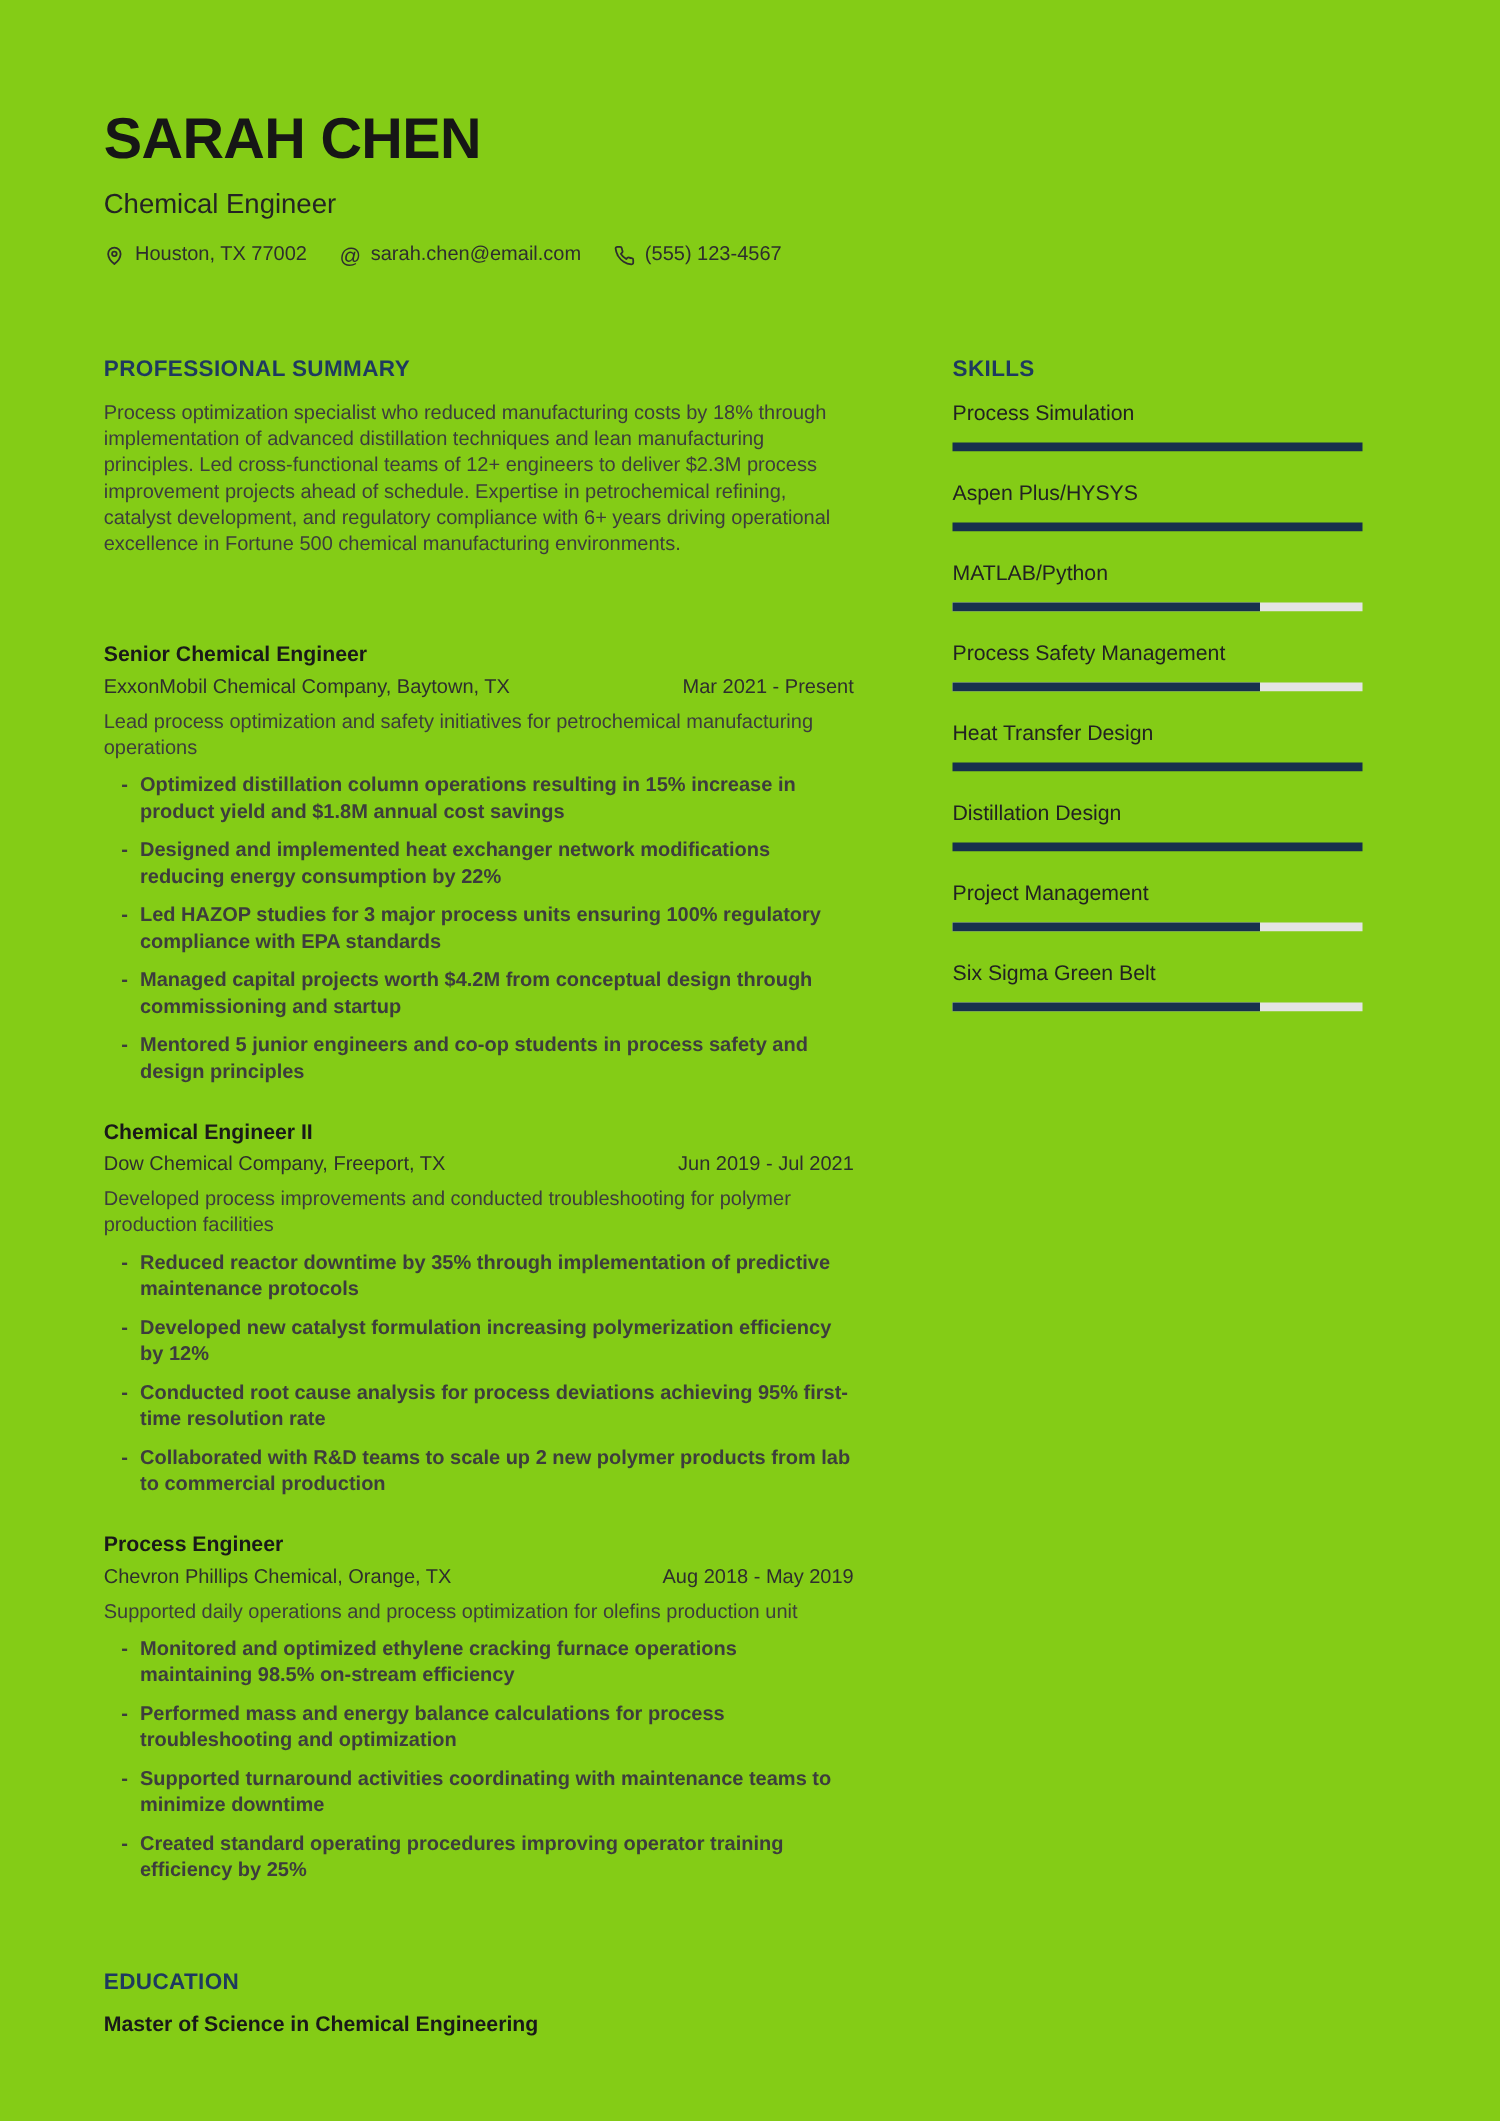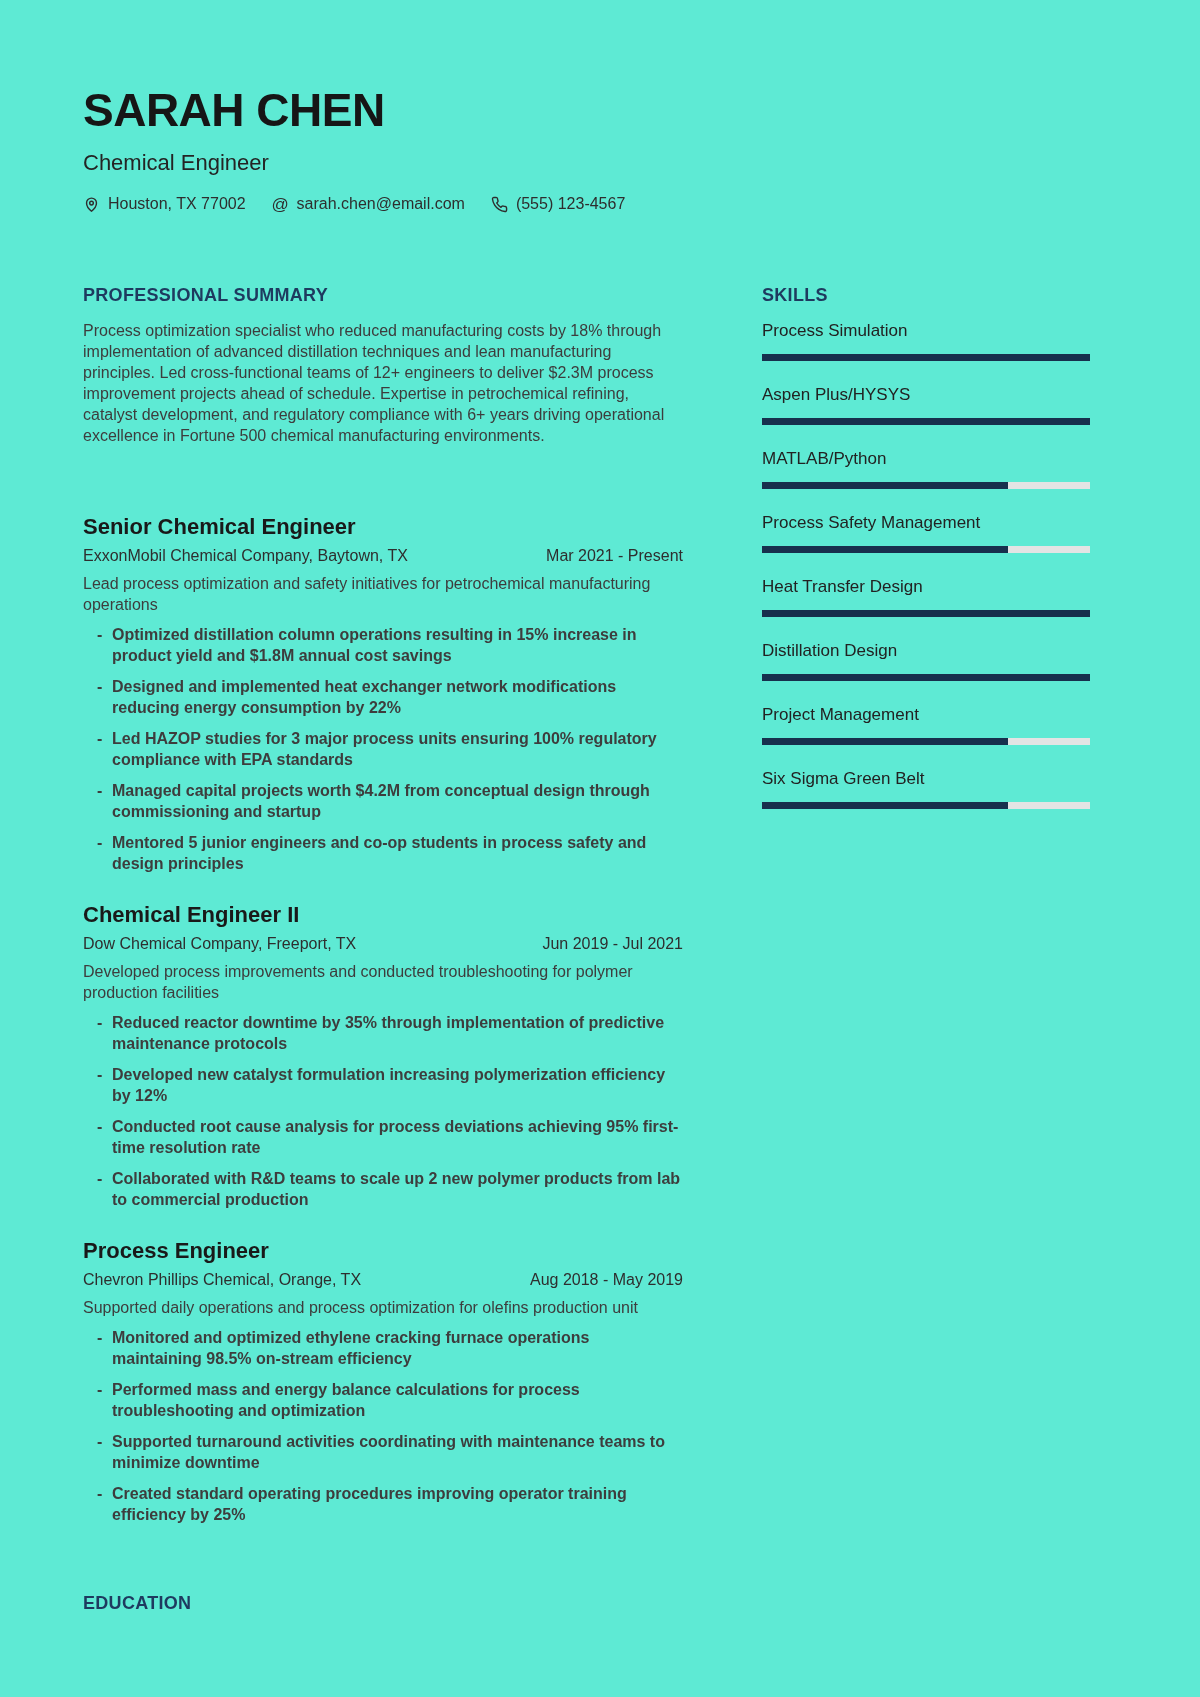--- a/index.html
+++ b/index.html
@@ -6,21 +6,21 @@
     --navy:#1e3a5f;
     --bar:#17304d;
     --track:#e4e4e4;
     --body:#3d3d3d;
     --dark:#161616;
   }
   *{margin:0;padding:0;box-sizing:border-box;}
   html,body{background:#ffffff;}
   body{font-family:"Liberation Sans","DejaVu Sans",sans-serif;color:var(--body);}
   .page{
-    width:1200px;height:1697px;margin:0 auto;background:#5eead4;
+    width:1200px;height:1697px;margin:0 auto;background:#84cc16;
     padding:86px 83px 0 83px;overflow:hidden;position:relative;
   }
   
   .name{
     font-size:46px;font-weight:700;color:var(--dark);
     letter-spacing:-0.5px;line-height:1.05;
   }
   .job-headline{font-size:22px;font-weight:400;color:#242424;margin-top:16px;}
   .contact-row{display:flex;align-items:center;gap:26px;margin-top:19px;font-size:16px;color:#2e2e2e;}
   .contact-item{display:flex;align-items:center;gap:8px;}
@@ -32,21 +32,21 @@
   .section-heading{
     font-size:18px;font-weight:700;color:var(--navy);letter-spacing:0.3px;margin-bottom:14px;
   }
   .summary-text{font-size:16px;line-height:21px;color:var(--body);}
   .section{margin-top:0;}
   .section + .section{margin-top:68px;}
   .section-education{margin-top:50px;}
   
   .job{margin-top:16px;}
   .job + .job{margin-top:28px;}
-  .job-title{font-size:22px;font-weight:700;color:#191919;margin-bottom:7px;}
+  .job-title{font-size:17px;font-weight:700;color:#191919;margin-bottom:7px;}
   .job-meta{display:flex;justify-content:space-between;align-items:baseline;font-size:16px;color:#2e2e2e;margin-bottom:8px;}
   .job-dates{white-space:nowrap;color:#2e2e2e;}
   .job-summary{font-size:16px;line-height:21px;color:var(--body);margin-bottom:9px;}
   .bullets{list-style:none;font-weight:bold;}
   .bullet{display:flex;font-size:16px;line-height:21px;color:var(--body);margin-bottom:10px;padding-left:14px;}
   .bullet .dash{width:15px;flex:0 0 auto;}
   .bullet .dash::before{content:"-";}
   
   .degree{font-size:17px;font-weight:700;color:#191919;}
   
@@ -180,20 +180,21 @@
             <li class="bullet">
                 <span class="dash"></span>
                 <span>Created standard operating procedures improving operator training efficiency by 25%</span>
               </li>
           </ul>
         </article>
       </section>
 
       <section class="section section-education">
         <h2 class="section-heading">EDUCATION</h2>
+        <div class="degree">Master of Science in Chemical Engineering</div>
       </section>
 
     </div>
 
     <div class="col-right">
       <section class="section">
         <h2 class="section-heading">SKILLS</h2>
 
         <div class="skill">
           <div class="skill-label">Process Simulation</div>

